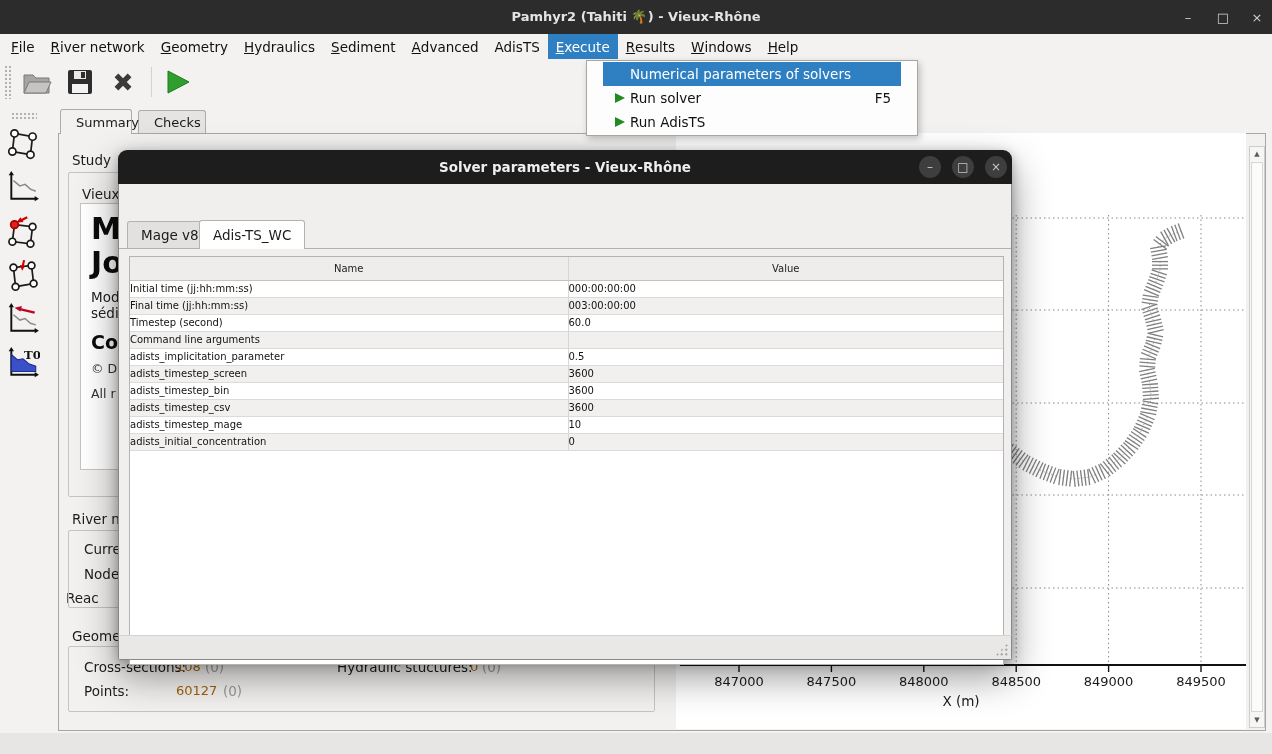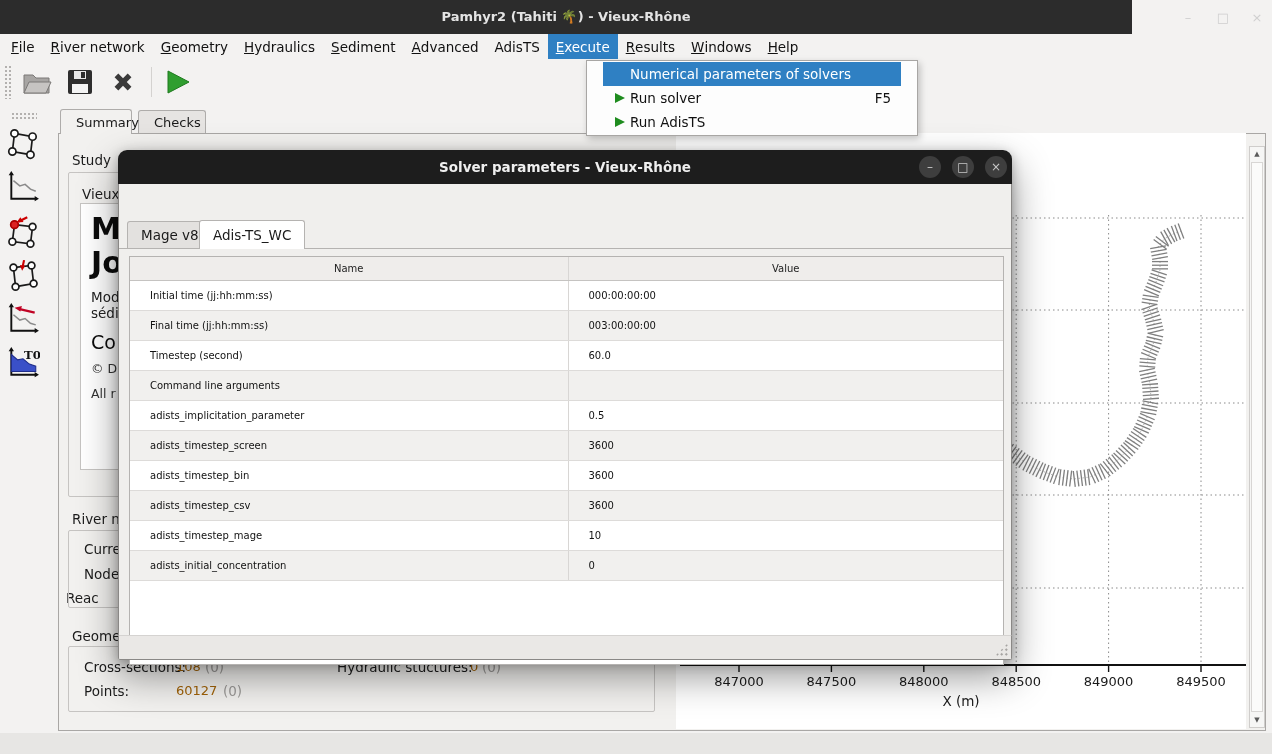--- a/index.html
+++ b/index.html
@@ -1,21 +1,21 @@
 <!DOCTYPE html>
 <html style="--accent: #2f80c3;"><head>
 <meta charset="utf-8">
 <style>
   *{margin:0;padding:0;box-sizing:border-box}
   html,body{width:1272px;height:754px}
   body{position:relative;overflow:hidden;background:#f3f2f1;
        font-family:"DejaVu Sans","Liberation Sans",sans-serif;font-size:13px;color:#1a1a1a}
 
   
-  .titlebar{position:absolute;left:0;top:0;width:1132px;height:34px;background:#2c2c2c}
+  .titlebar{position:absolute;left:0;top:0;width:1272px;height:34px;background:#2c2c2c}
   .titlebar .title{position:absolute;left:0;right:0;top:9px;text-align:center;
                    font-weight:bold;font-size:13px;color:#e4e4e4}
   .winbtn{position:absolute;top:0;height:34px;width:32px;display:flex;align-items:center;
           justify-content:center;color:#cfcfcf;font-size:13px;cursor:default}
 
   .menubar{position:absolute;left:0;top:34px;width:1272px;height:25px;background:#f3f2f1;
            display:flex;align-items:stretch;padding-left:3px}
   .mitem{display:flex;align-items:center;padding:0 8px;font-size:13.5px;color:#111}
   .mitem u{text-decoration:underline}
   .mitem.active{background:var(--accent,#2f80c3);color:#fff}
@@ -49,21 +49,21 @@
             justify-content:center;font-size:7px;color:#5a5a5a}
   .sb-thumb{position:absolute;left:1px;top:15px;width:12px;bottom:15px;background:#fbfbfa;
             border:1px solid #d8d6d4}
 
   
   .gb-label{position:absolute;font-size:13.5px;color:#1c1c1c;z-index:2}
   .gb{position:absolute;border:1px solid #c6c4c2;border-radius:2px;z-index:1}
   .study-inner{position:absolute;background:#fff;border:1px solid #c6c4c2}
   .big-head{position:absolute;font-size:30px;font-weight:bold;color:#0c0c0c;line-height:34px}
   .body-line{position:absolute;font-size:13.5px;color:#222}
-  .sub-head{position:absolute;font-size:19px;font-weight:normal;color:#0c0c0c}
+  .sub-head{position:absolute;font-size:19px;font-weight:bold;color:#0c0c0c}
   .small-line{position:absolute;font-size:12.5px;color:#333}
   .stat-name{position:absolute;font-size:13.5px;color:#1c1c1c}
   .stat-val{position:absolute;font-size:13px;color:#a16207}
   .stat-note{position:absolute;font-size:13.5px;color:#9b9997}
 
   
   .dropdown{position:absolute;left:586px;top:60px;width:332px;background:#fdfdfd;
             border:1px solid #a8a6a4;z-index:60;box-shadow:2px 3px 7px rgba(0,0,0,.22);padding:1px 16px}
   .dd-item{display:flex;align-items:center;height:24px;padding:0 10px;font-size:13.5px;color:#111}
   .dd-item.hl{background:var(--accent,#2f80c3);color:#fff}
@@ -86,21 +86,21 @@
   .dlg-tab{position:absolute;top:37px;height:27px;display:flex;align-items:center;padding:0 13px;
            font-size:13.5px;background:#e3e1df;border:1px solid #b5b3b1;border-bottom:none;
            border-radius:3px 3px 0 0}
   .dlg-tab.active{top:36px;height:29px;background:#fff;z-index:2}
   .tableframe{position:absolute;left:10px;top:72px;width:875px;height:409px;background:#fff;
               border:1px solid #b5b3b1;overflow:hidden}
   table.params{border-collapse:collapse;width:100%;table-layout:fixed;font-size:10px}
   table.params th{height:23px;font-weight:normal;text-align:center;background:#efedeb;
                   border-bottom:1px solid #c5c3c1;color:#222}
   table.params th:first-child,table.params td:first-child{width:438px;border-right:1px solid #d8d6d4}
-  table.params td{height:30px;padding-left:20px;border-bottom:1px solid #dddbd9;color:#111;
+  table.params td{height:17px;padding-left:0;border-bottom:1px solid #dddbd9;color:#111;
                   overflow:hidden;white-space:nowrap}
   table.params tr.alt td{background:#f1f0ee}
   .dlg-footer{position:absolute;left:0;right:0;bottom:0;height:25px;background:#eae8e6;
               border:1px solid #8a8886;border-top:1px solid #d5d3d1;border-radius:0 0 2px 2px}
   .grip{position:absolute;right:3px;bottom:3px;width:13px;height:13px;
         background-image:radial-gradient(#a09e9c 1.1px,transparent 1.2px);background-size:4.5px 4.5px;
         clip-path:polygon(100% 0,100% 100%,0 100%)}
 
   .statusbar{position:absolute;left:0;top:733px;width:1272px;height:21px;background:#e7e6e4}
 </style>

